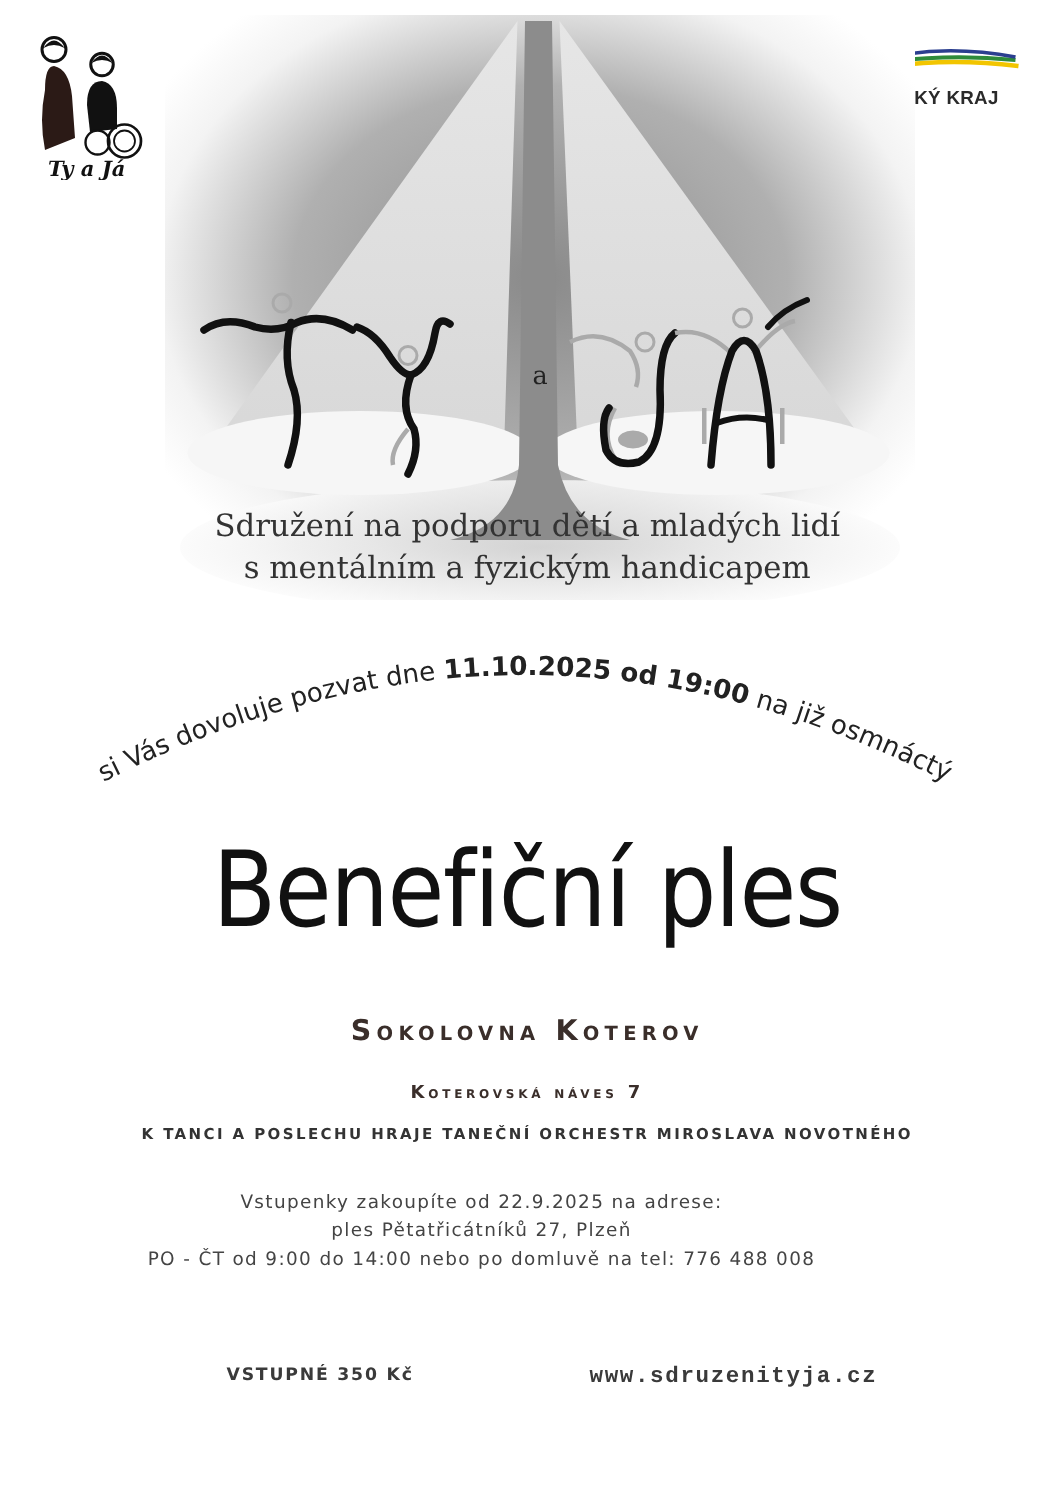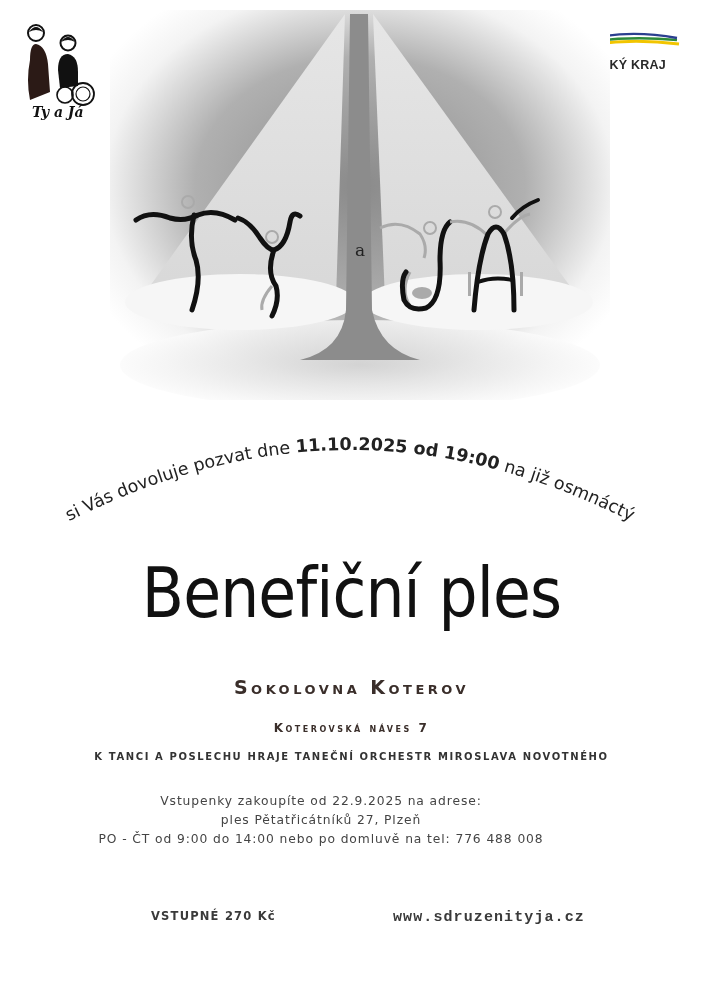--- a/index.html
+++ b/index.html
@@ -165,20 +165,22 @@
       <path d="M364 300 Q368 250 378 224 Q386 210 394 224 Q404 252 404 300" fill="none" stroke="#111" stroke-width="5" stroke-linecap="round"></path>
       <path d="M368 272 Q384 266 402 270" fill="none" stroke="#111" stroke-width="4"></path>
       <path d="M402 208 Q412 196 428 190" fill="none" stroke="#111" stroke-width="4" stroke-linecap="round"></path>
       <rect x="358" y="262" width="3" height="24" fill="#aaa"></rect>
       <rect x="410" y="262" width="3" height="24" fill="#aaa"></rect>
     </g>
   </svg>
 </div>
 
 <div class="abs subtitle">
+  <div>Sdružení na podporu dětí a mladých lidí</div>
+  <div>s mentálním a fyzickým handicapem</div>
 </div>
 
 <div class="abs invite">
   <svg width="620" height="120" viewBox="0 0 620 120">
     <defs>
       <path id="arc" d="M22 110 Q310 -40 598 110"></path>
     </defs>
     <text font-family="DejaVu Sans, sans-serif" font-size="17.5" fill="#222">
       <textPath href="#arc" startOffset="50%" text-anchor="middle">
         <tspan>si Vás dovoluje pozvat dne </tspan><tspan font-weight="bold">11.10.2025</tspan><tspan font-weight="bold"> od </tspan><tspan font-weight="bold">19:00</tspan><tspan> na již osmnáctý</tspan>
@@ -193,14 +195,14 @@
 <div class="abs address">Koterovská náves 7</div>
 
 <div class="abs orchestra">K TANCI A POSLECHU HRAJE TANEČNÍ ORCHESTR MIROSLAVA NOVOTNÉHO</div>
 
 <div class="abs tickets">
   <div>Vstupenky zakoupíte od 22.9.2025 na adrese:</div>
   <div>ples Pětatřicátníků 27, Plzeň</div>
   <div>PO - ČT od 9:00 do 14:00 nebo po domluvě na tel: 776 488 008</div>
 </div>
 
-<div class="abs price">VSTUPNÉ 270 Kč</div>
+<div class="abs price">VSTUPNÉ 350 Kč</div>
 <div class="abs web">www.sdruzenityja.cz</div>
 
 </body></html>

